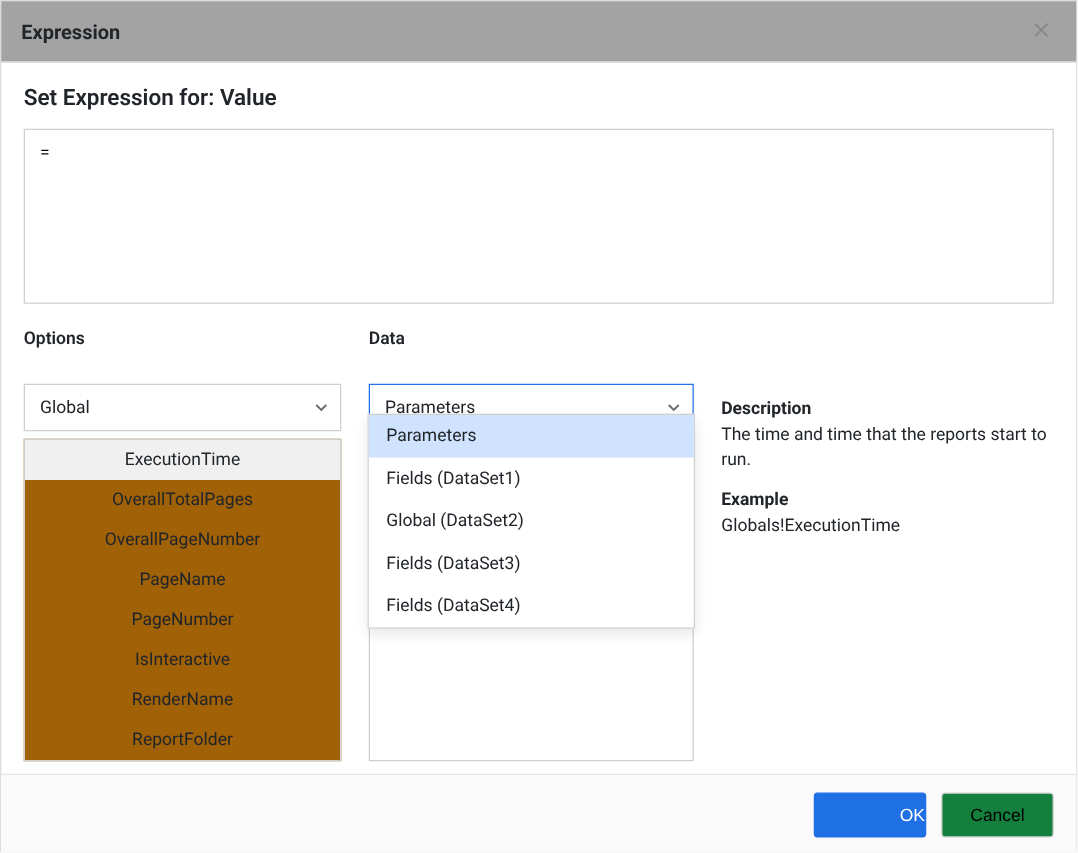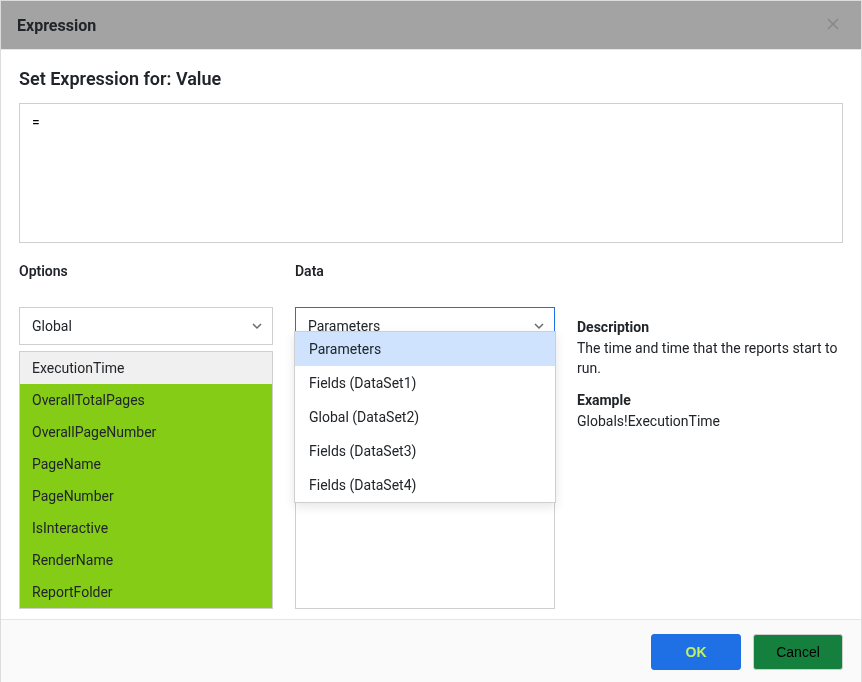--- a/index.html
+++ b/index.html
@@ -93,22 +93,23 @@
   .select .chev {
     position:absolute; right:8px; top:50%; transform:translateY(-50%);
     color:#6a6a6a;
   }
   .chev svg{ width:14px; height:14px; display:block; }
   .listbox {
     margin-top:6px;
     border:1px solid #cfcfcf;
     flex:1;
     overflow-y:scroll;
-    background:#84cc16;
+    background:#a16207;
     height:250px;
+    text-align:center;
   }
   .listbox .item {
     padding:8px 12px;
     cursor:pointer;
   }
   .listbox .item.selected {
     background:#f0f0f0;
   }
   .databox {
     margin-top:6px;
@@ -157,22 +158,23 @@
     height:36px;
     border:1px solid #cfcfcf;
     background:#15803d;
     font-size:14px;
     cursor:pointer;
     border-radius:3px;
   }
   .btn.primary {
     background:#1f6fe5;
     border-color:#1f6fe5;
-    color:#bef264;
-    font-weight:700;
+    color:#ffffff;
+    font-weight:400;
+    text-align:right;
   }
   .data-select-wrap { position:relative; }
   
   .listbox::-webkit-scrollbar { width:16px; }
   .listbox::-webkit-scrollbar-track { background:#f3f3f3; border-left:1px solid #e3e3e3;}
   .listbox::-webkit-scrollbar-thumb { background:#d4d4d4; }
   .listbox::-webkit-scrollbar-button { background:#f3f3f3; border-left:1px solid #e3e3e3; height:16px; display:block;}
 </style>
 </head>
 <body>

